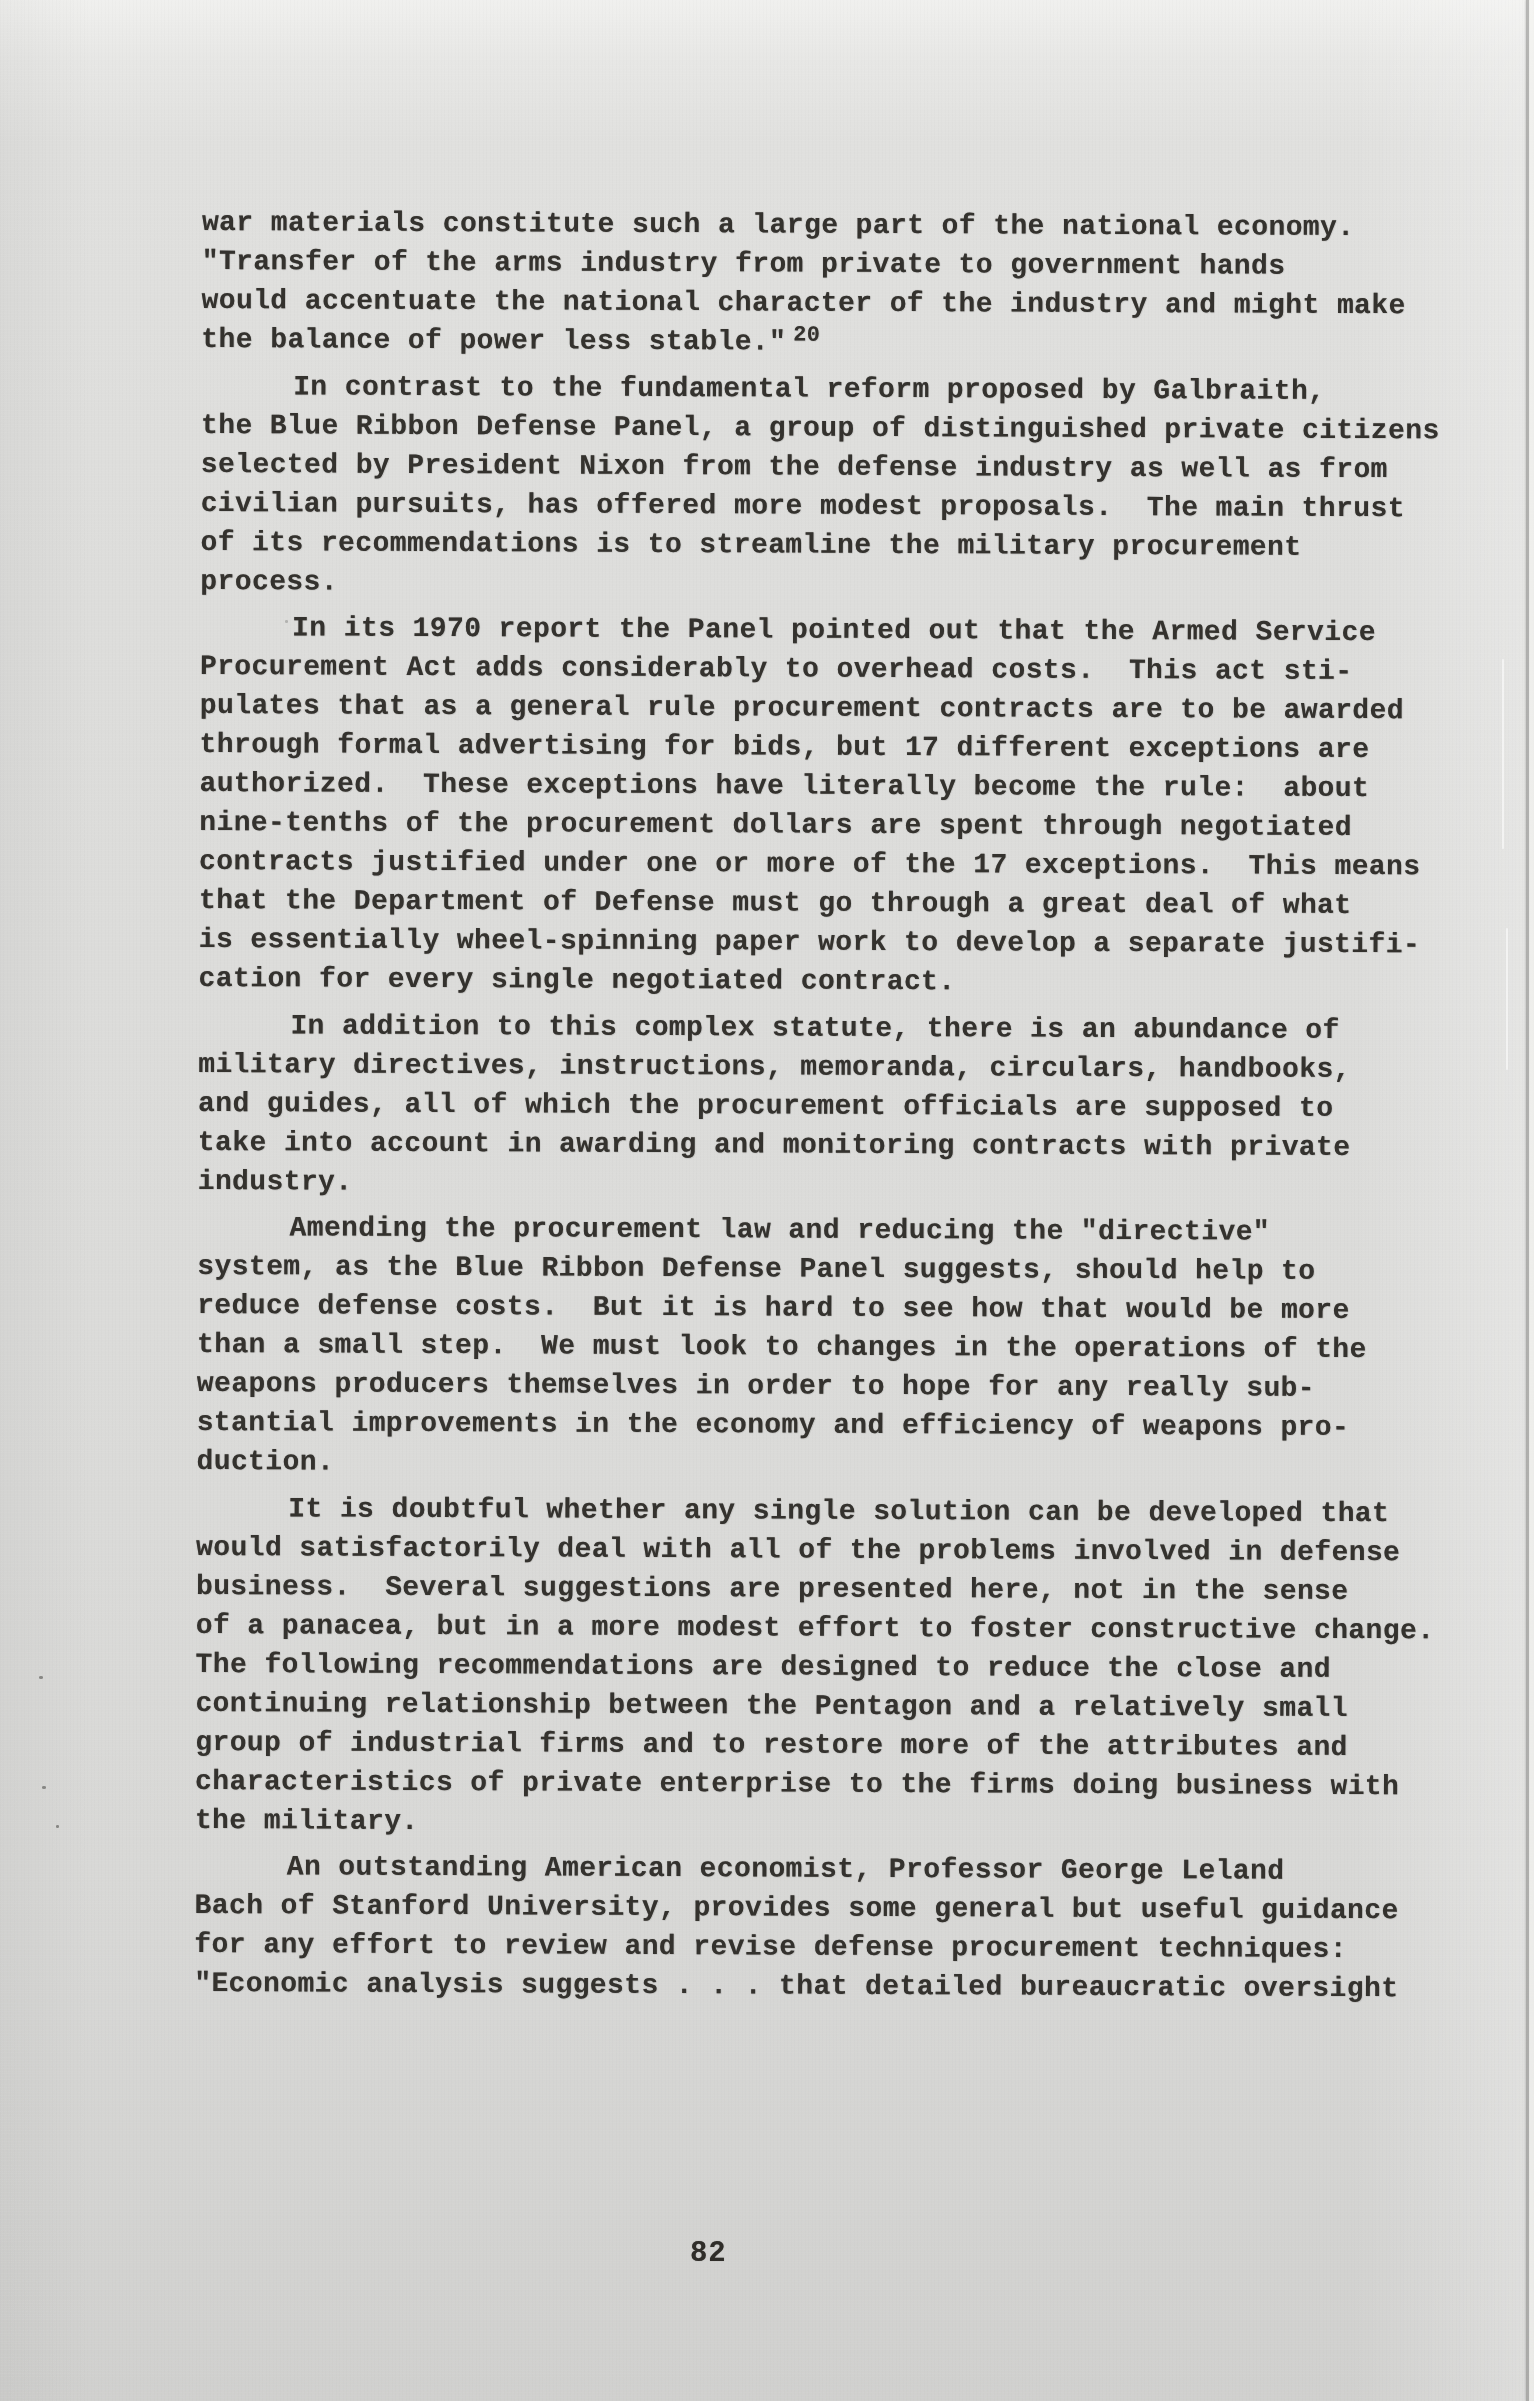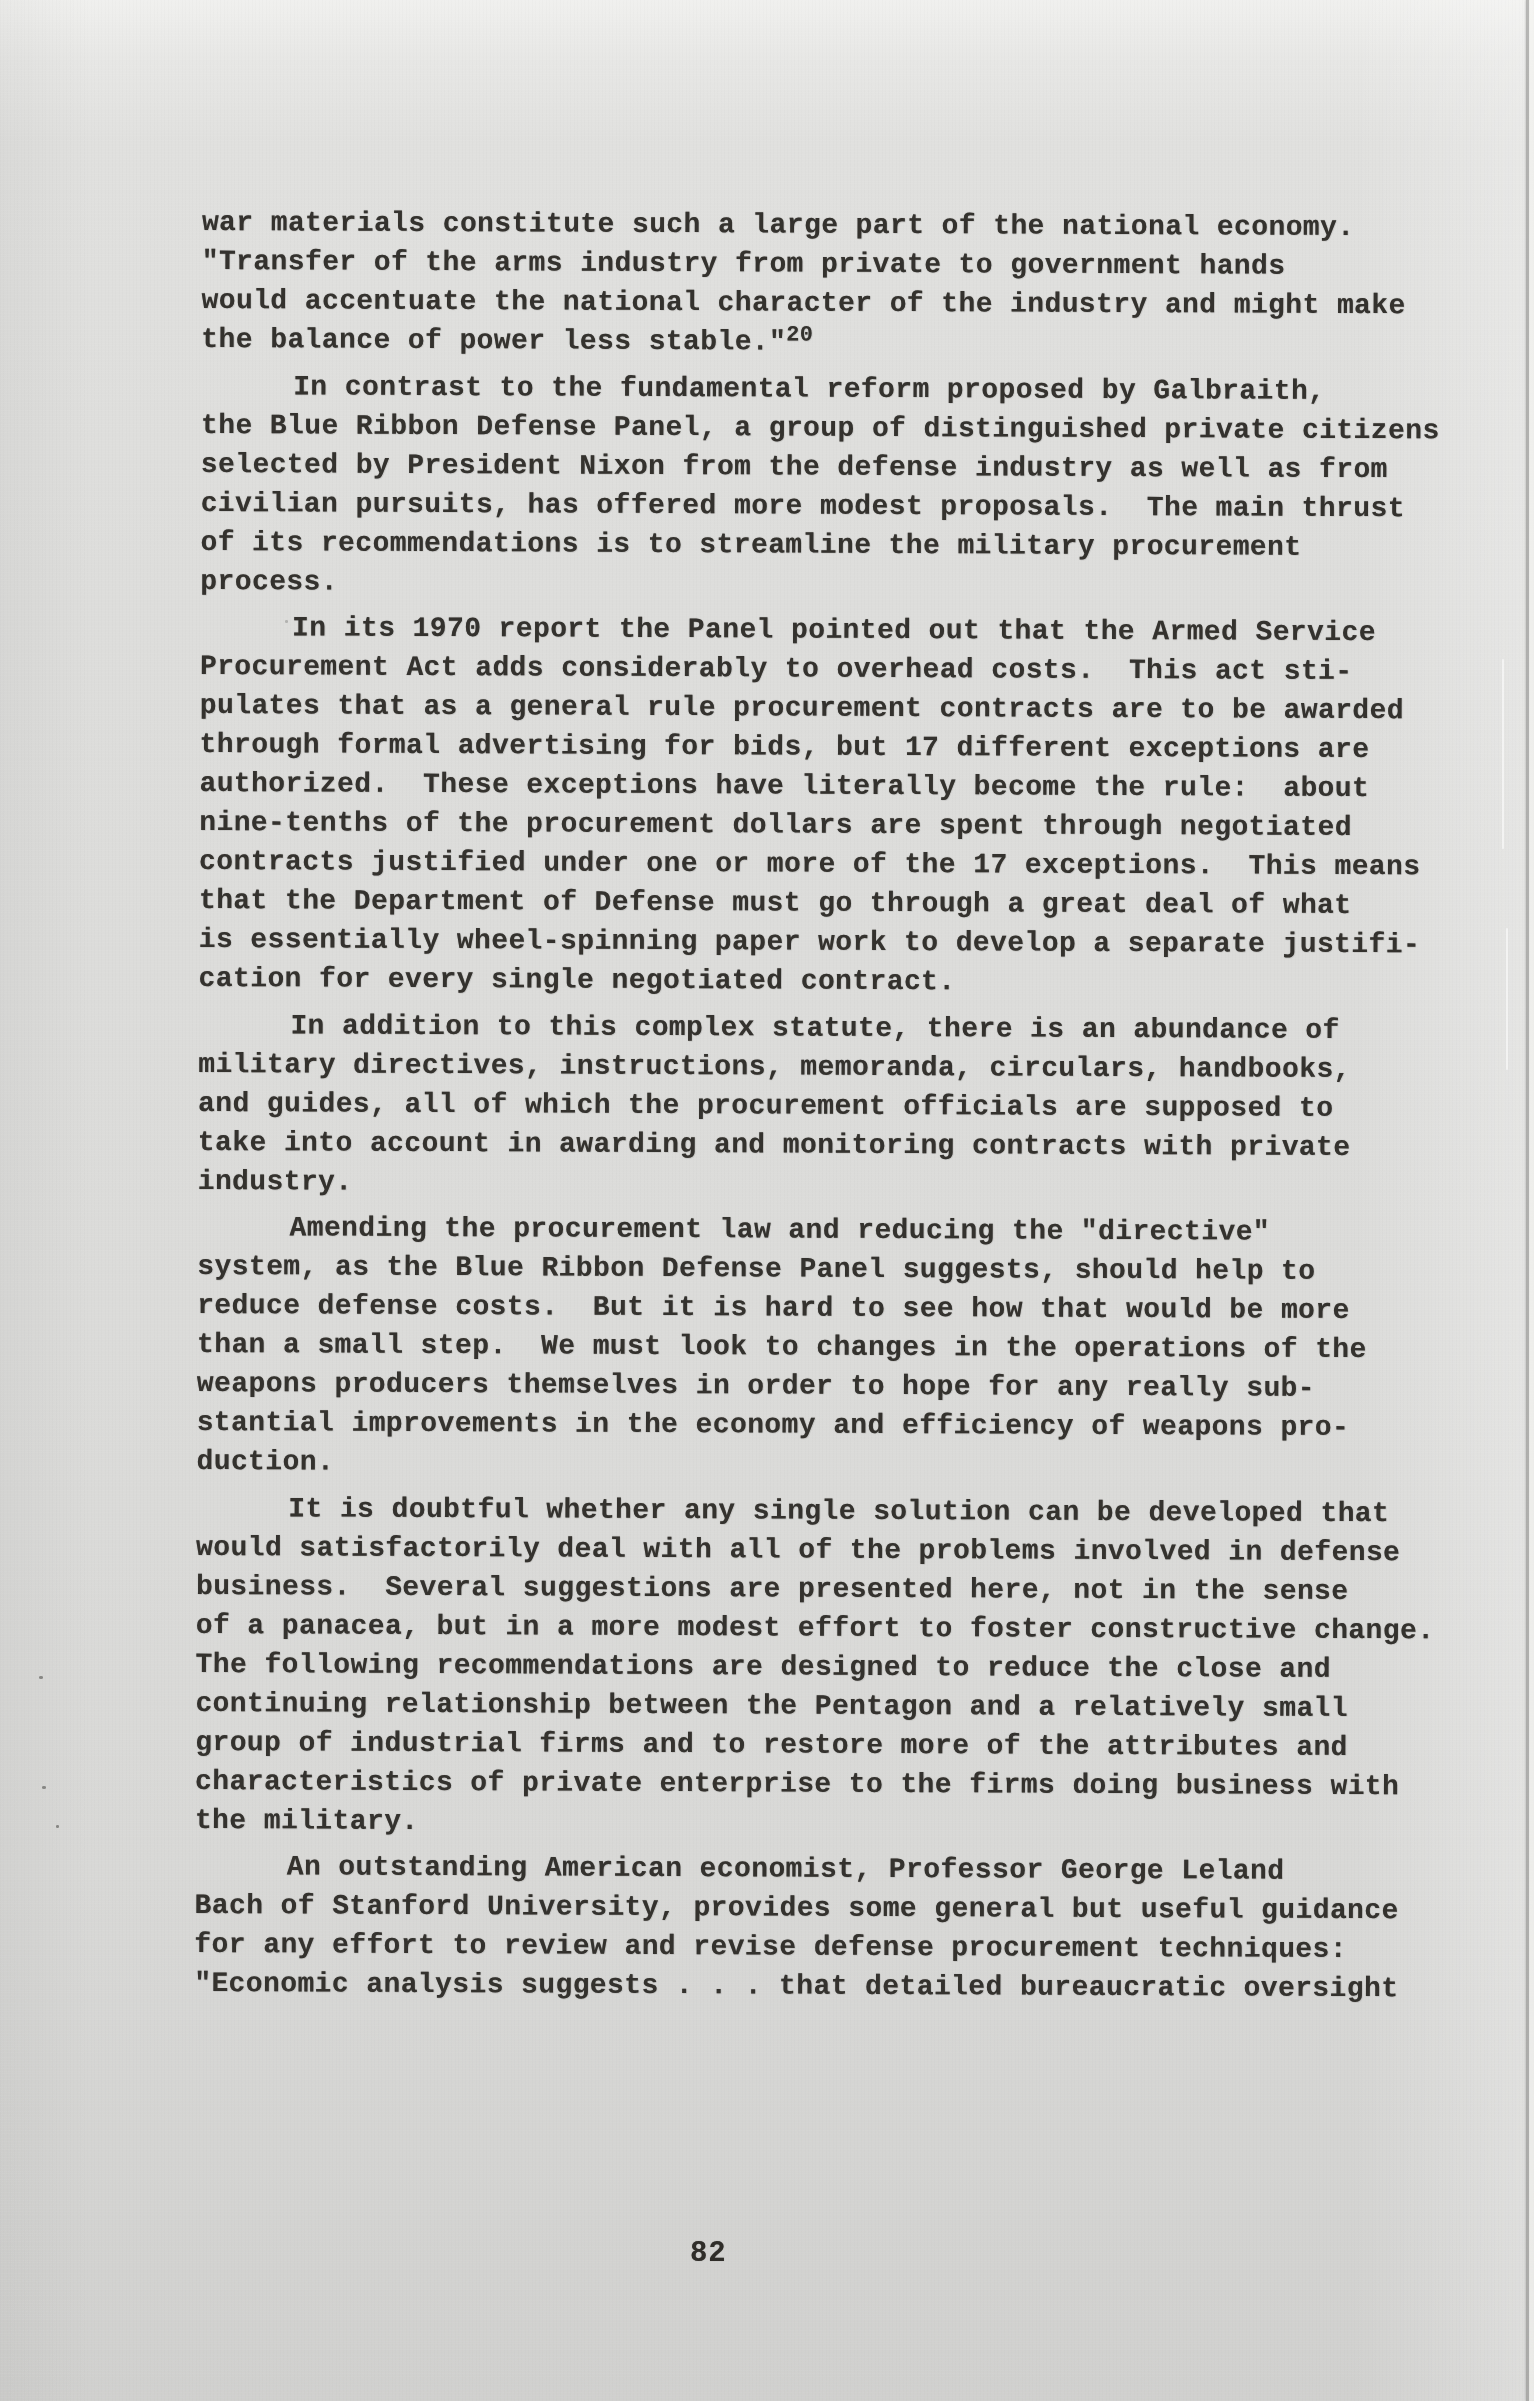--- a/index.html
+++ b/index.html
@@ -58,21 +58,21 @@
   }
   .text-block p{
     margin:0 0 7.5px 0;
     font:bold 28px/39px "Liberation Mono", monospace;
     letter-spacing:0.4px;
     white-space:pre-wrap;
   }
   .text-block p.indent{text-indent:92px;}
   .text-block sup{
     font-size:0.78em;line-height:0;
-    position:relative;top:-0.42em;vertical-align:baseline;
+    position:relative;top:-0.42em;vertical-align:baseline;margin-left:7px;
   }
   .page-number{
     position:absolute;left:690px;top:2227px;
     font:bold 29px/35px "Liberation Mono", monospace;
     color:#2f2d29;letter-spacing:0.9px;
     text-shadow:0 0 0.9px rgba(40,38,34,0.4);
     margin-top:9px;
   }
 </style>
 </head>

